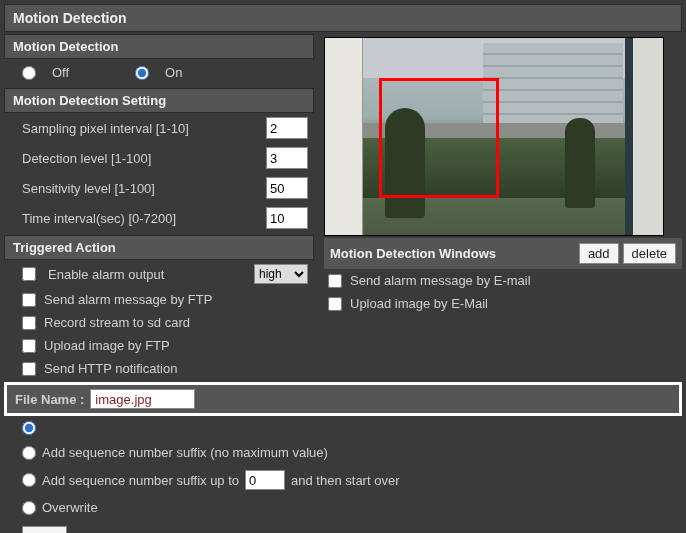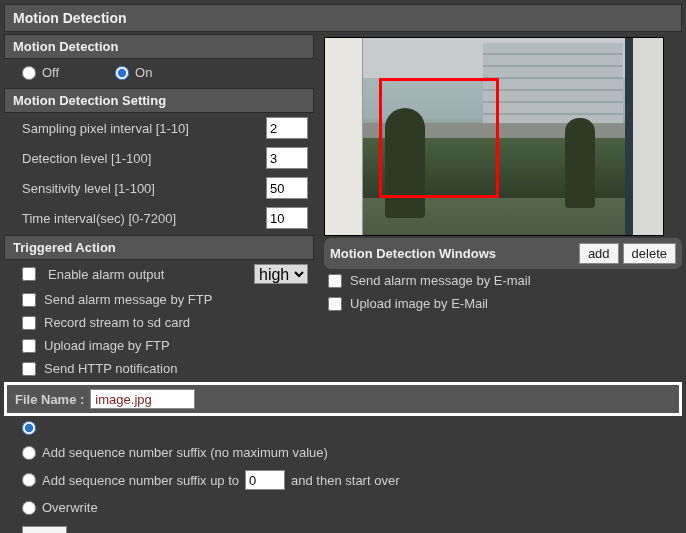--- a/index.html
+++ b/index.html
@@ -44,21 +44,21 @@
     flex-shrink: 0;
   }
   .right-col {
     flex: 1;
     padding-top: 5px;
   }
   .radio-row {
     padding: 6px 6px 6px 18px;
     display: flex;
     align-items: center;
-    gap: 6px;
+    gap: 16px;
   }
   .radio-row label { margin-right: 50px; }
   .setting-row {
     padding: 4px 6px 4px 18px;
     display: flex;
     align-items: center;
     justify-content: space-between;
   }
   .setting-row input[type="text"] {
     width: 42px;
@@ -79,21 +79,21 @@
     display: flex;
     align-items: center;
     justify-content: space-between;
     padding: 4px 6px 4px 18px;
   }
   select.faux {
     width: 54px;
     height: 20px;
     background: #ddd;
     border: 1px solid #888;
-    font-size: 16px;
+    font-size: 12px;
   }
   input[type="radio"], input[type="checkbox"] {
     accent-color: #2a6fc9;
     width: 14px; height: 14px;
   }
   .preview {
     width: 340px;
     height: 199px;
     border: 1px solid #000;
     position: relative;
@@ -142,21 +142,20 @@
   }
   .preview-label {
     background:#555;
     color:#eee;
     font-weight:bold;
     padding:5px 6px;
     display:flex;
     align-items:center;
     justify-content:space-between;
     margin-top:2px;
-    border-radius:7px;
   }
   .btn {
     background:#f5f5f5;
     color:#222;
     border:1px solid #888;
     padding:2px 8px;
     font-size:13px;
     cursor:pointer;
   }
   .right-checks {

